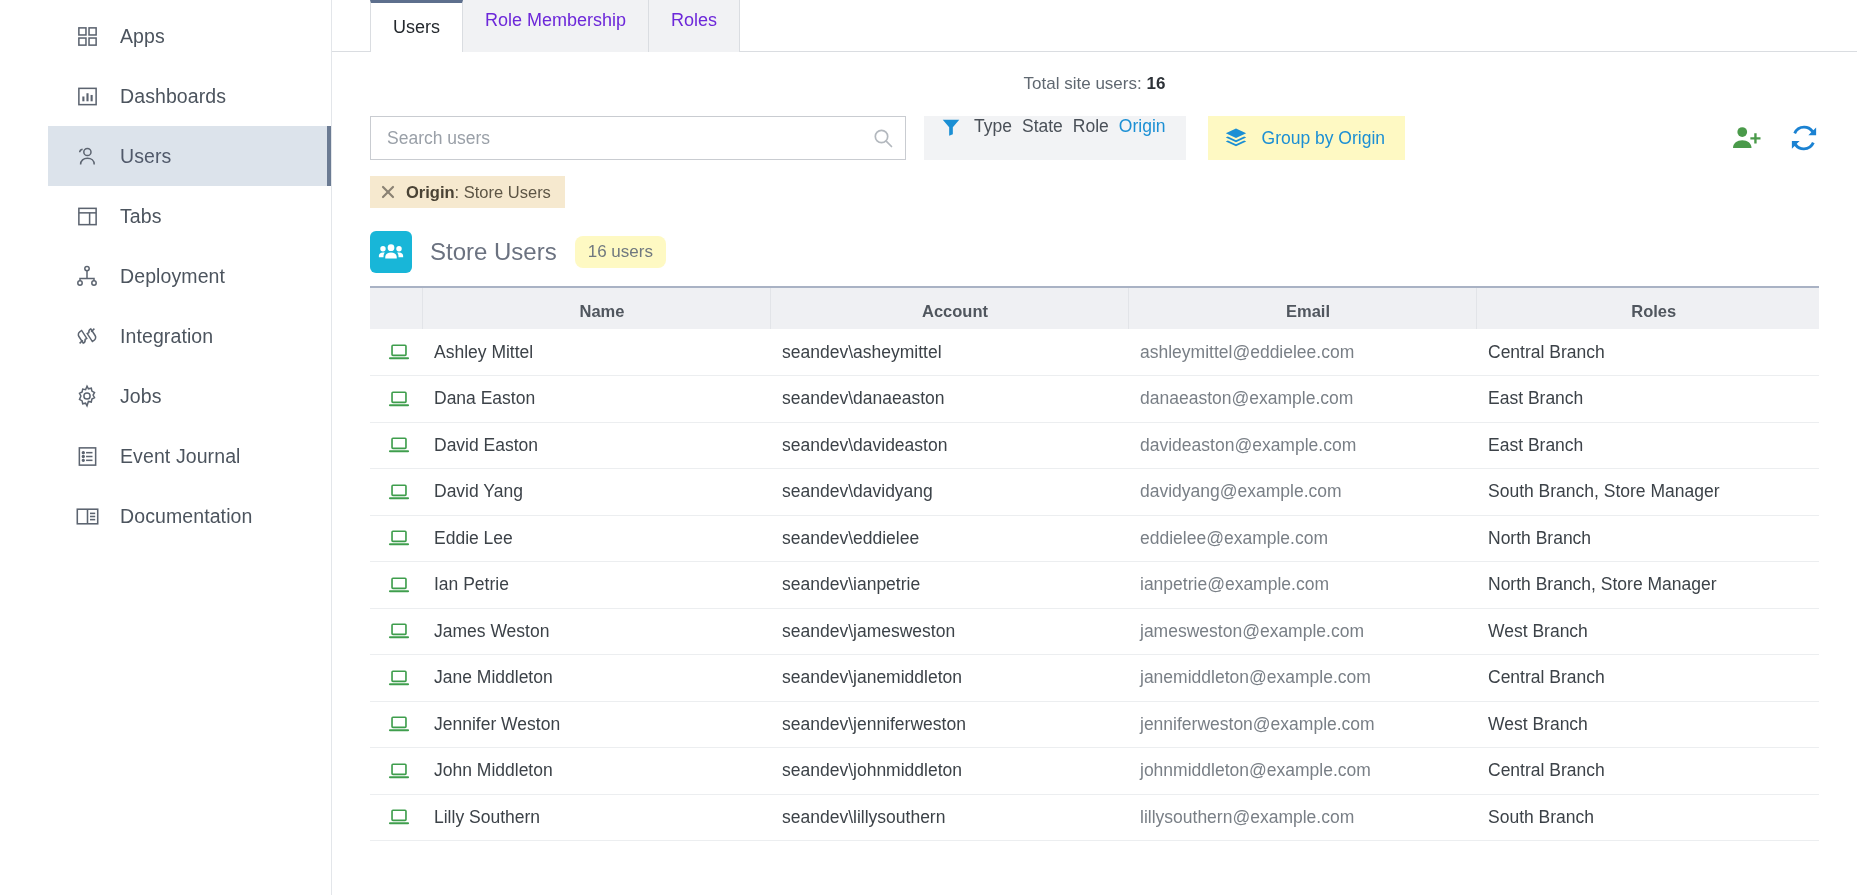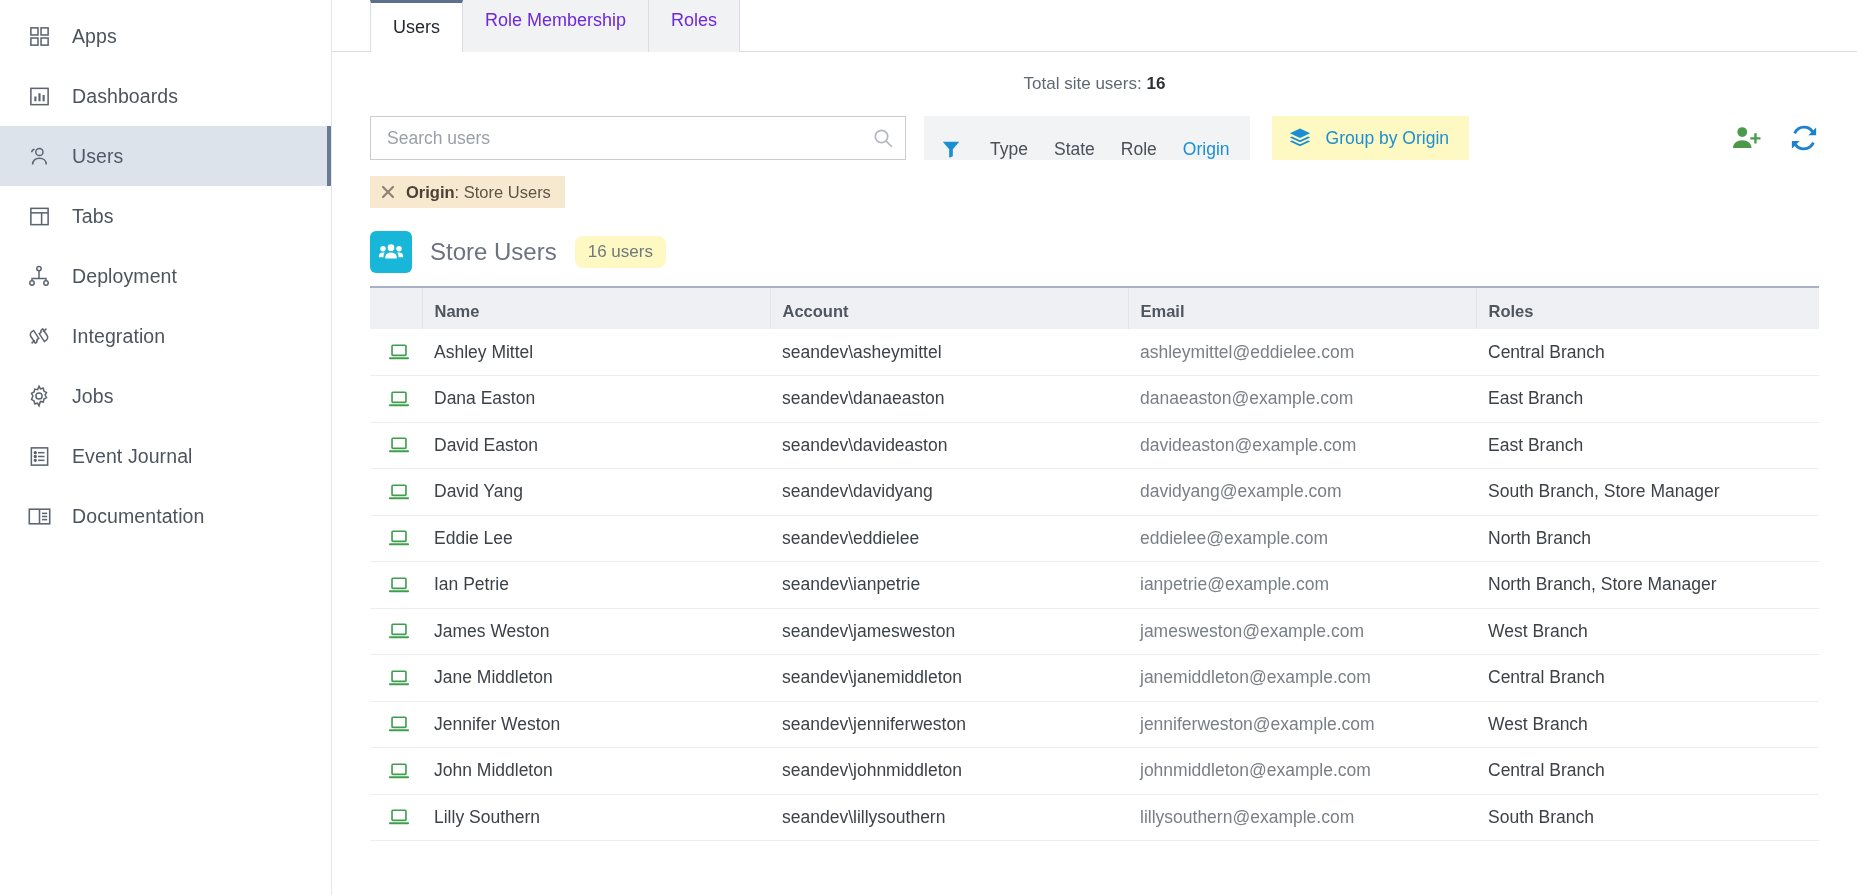--- a/index.html
+++ b/index.html
@@ -15,20 +15,21 @@
 
   
   .sidebar {
     width: 332px;
     flex: 0 0 332px;
     height: 895px;
     background: #ffffff;
     border-right: 1px solid #e3e6ea;
     padding-top: 6px;
     position: relative;
+    padding-left: 48px;
   }
   .nav-item {
     display: flex;
     align-items: center;
     height: 60px;
     padding-left: 26px;
     cursor: pointer;
     position: relative;
   }
   .nav-item .ico {
@@ -134,23 +135,23 @@
     background: transparent;
   }
   .search-box input::placeholder { color: #9aa0a8; }
   .search-icon { color: #b3b8be; display: flex; align-items: center; }
 
   .filter-group {
     margin-left: 18px;
     height: 44px;
     background: #f2f3f5;
     display: flex;
-    align-items: flex-end;
+    align-items: flex-start;
     padding: 0 20px 0 16px;
-    gap: 26px;
+    gap: 10px;
   }
   .funnel { color: #1b8fd4; display: flex; align-items: center; margin-right: 2px; }
   .filter-link {
     font-size: 17.5px;
     color: #4a5058;
     cursor: pointer;
   }
   .filter-link.active { color: #1b8fd4; }
 
   .group-btn {
@@ -214,21 +215,21 @@
     font-size: 17px;
     padding: 6px 13px;
     border-radius: 8px;
   }
 
   
   .tbl { width: 100%; border-collapse: collapse; margin-top: 12px; table-layout: fixed; }
   .tbl thead th {
     background: #eff0f3;
     border-top: 2px solid #a9b2c4;
-    text-align: left;
+    text-align: center;
     font-size: 16.5px;
     color: #50565e;
     font-weight: bold;
     height: 42px;
     padding: 6px 0 0 12px;
     border-left: 1px solid #e2e4e8;
   }
   .tbl thead th.first { border-left: none; }
   .tbl tbody td {
     height: 46.5px;

